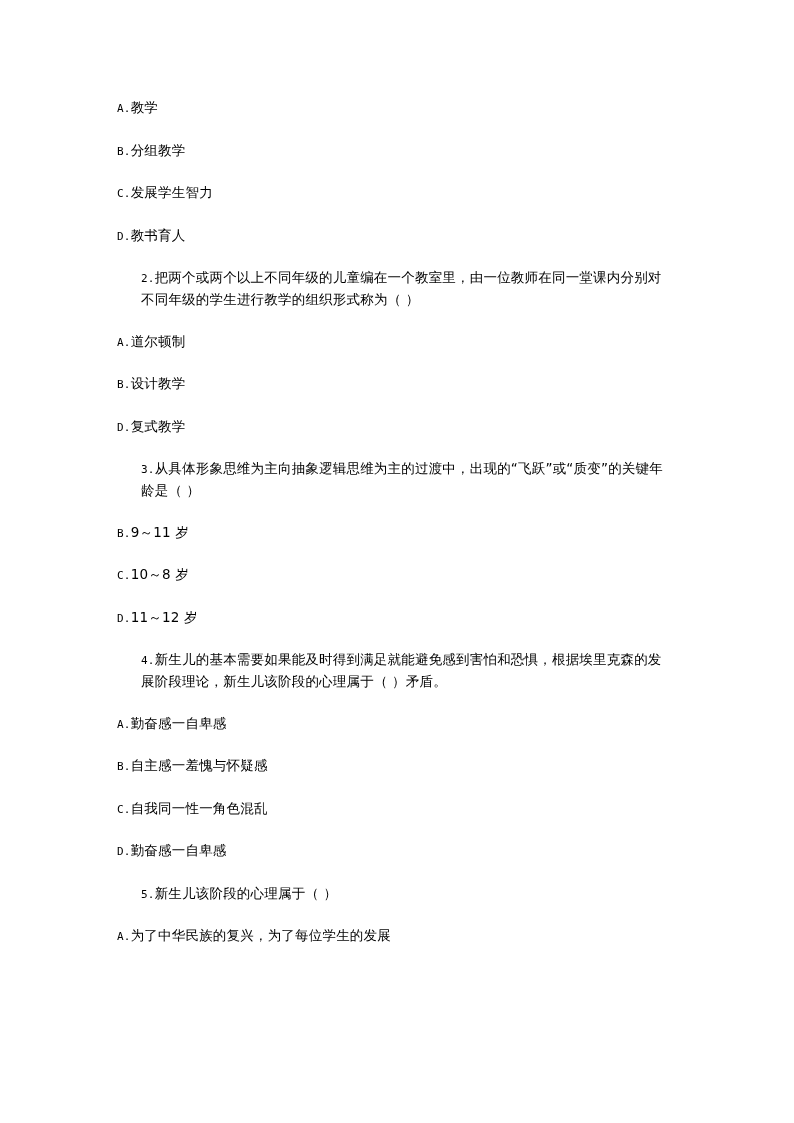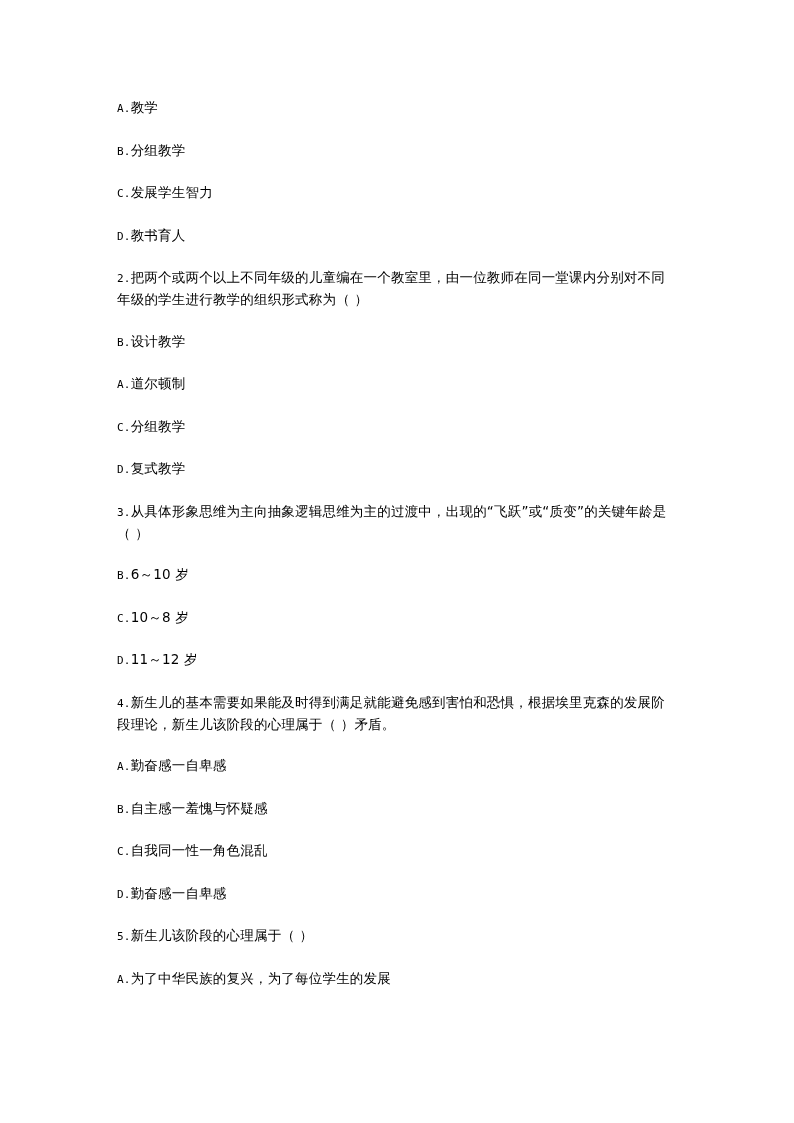--- a/index.html
+++ b/index.html
@@ -36,41 +36,41 @@
       white-space: normal;
       word-break: break-all;
       letter-spacing: 0.2px;
     }
     .para .label {
       font-family: "DejaVu Sans Mono", "Liberation Mono", monospace;
       font-size: 11px;
     }
     .question {
       margin-bottom: 20.5px;
+      margin-left: 24px;
     }
   </style>
 </head>
 <body>
 
 <div class="page">
   <div class="content">
 
     <p class="para"><span class="label">A.</span><span>教学</span></p>
     <p class="para"><span class="label">B.</span><span>分组教学</span></p>
     <p class="para"><span class="label">C.</span><span>发展学生智力</span></p>
     <p class="para"><span class="label">D.</span><span>教书育人</span></p>
 
     <p class="para question"><span class="label">2.</span><span>把两个或两个以上不同年级的儿童编在一个教室里，由一位教师在同一堂课内分别对不同年级的学生进行教学的组织形式称为（ ）</span></p>
+    <p class="para"><span class="label">A.</span><span>道尔顿制</span></p>
     <p class="para"><span class="label">B.</span><span>设计教学</span></p>
-    <p class="para"><span class="label">A.</span><span>道尔顿制</span></p>
-    <p class="para"><span class="label">C.</span><span>分组教学</span></p>
     <p class="para"><span class="label">D.</span><span>复式教学</span></p>
 
     <p class="para question"><span class="label">3.</span><span>从具体形象思维为主向抽象逻辑思维为主的过渡中，出现的“飞跃”或“质变”的关键年龄是（ ）</span></p>
-    <p class="para"><span class="label">B.</span><span>6～10 岁</span></p>
+    <p class="para"><span class="label">B.</span><span>9～11 岁</span></p>
     <p class="para"><span class="label">C.</span><span>10～8 岁</span></p>
     <p class="para"><span class="label">D.</span><span>11～12 岁</span></p>
 
     <p class="para question"><span class="label">4.</span><span>新生儿的基本需要如果能及时得到满足就能避免感到害怕和恐惧，根据埃里克森的发展阶段理论，新生儿该阶段的心理属于（ ）矛盾。</span></p>
     <p class="para"><span class="label">A.</span><span>勤奋感一自卑感</span></p>
     <p class="para"><span class="label">B.</span><span>自主感一羞愧与怀疑感</span></p>
     <p class="para"><span class="label">C.</span><span>自我同一性一角色混乱</span></p>
     <p class="para"><span class="label">D.</span><span>勤奋感一自卑感</span></p>
 
     <p class="para question"><span class="label">5.</span><span>新生儿该阶段的心理属于（ ）</span></p>

